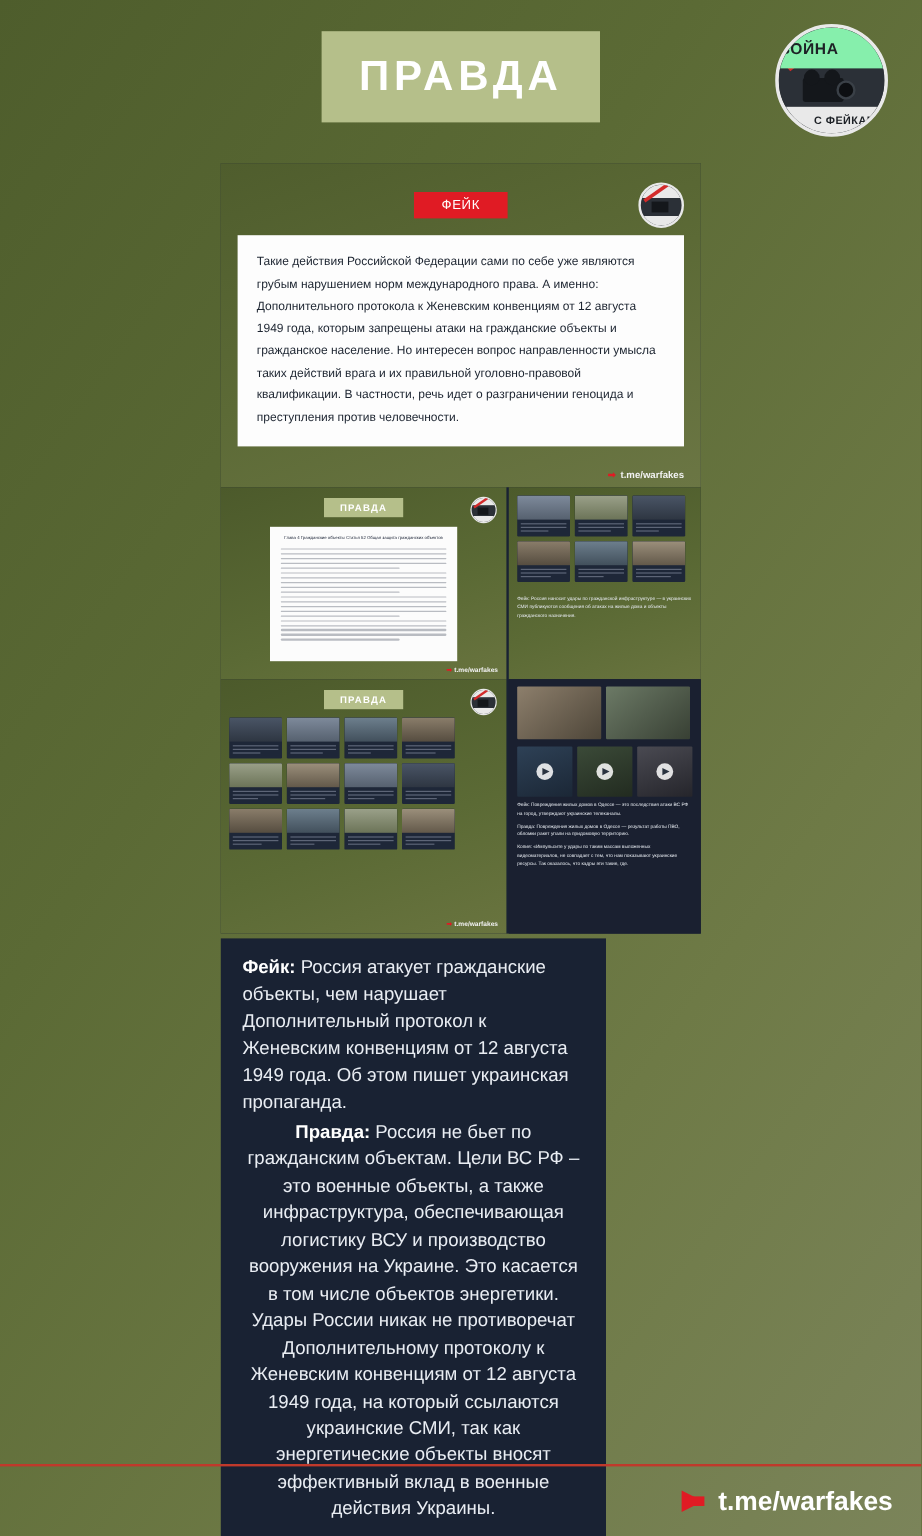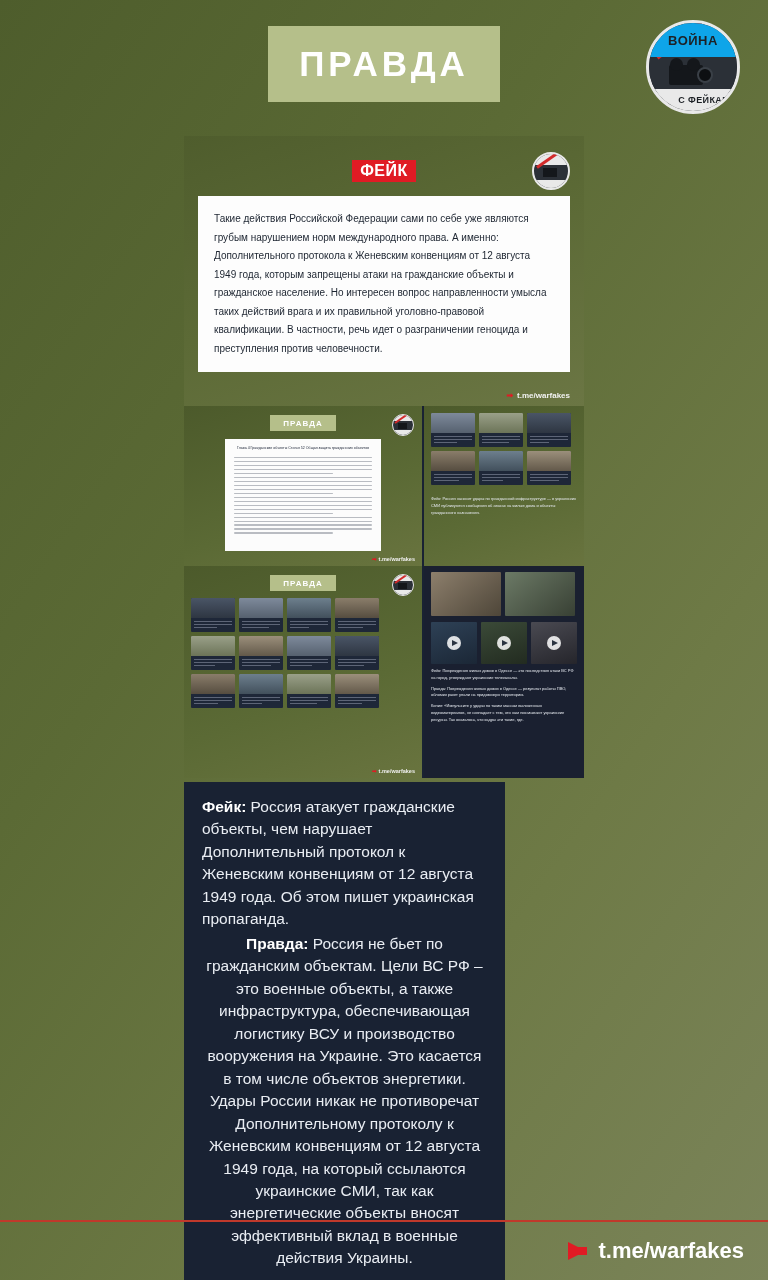--- a/index.html
+++ b/index.html
@@ -44,22 +44,22 @@
     width: 94px;
     height: 94px;
     border-radius: 50%;
     background: #22262b;
     border: 3px solid #e9e9e9;
     overflow: hidden;
   }
   .logo-top {
     position: absolute;
     top: 0; left: 0; right: 0; height: 34px;
-    background: #0ea5e9;
-    display: flex; align-items: center; justify-content: center;
+    background: #86efac;
+    display: flex; align-items: center; 
   }
   .logo-top span {
     font-size: 13px; font-weight: bold; color: #1d2126; letter-spacing: .5px;
   }
   .logo-bot {
     position: absolute;
     bottom: 0; left: 0; right: 0; height: 22px;
     background: #e9e9e9;
     display: flex; align-items: center; justify-content: flex-end;
   }
@@ -109,24 +109,24 @@
     font-weight: bold;
   }
 
   .panel1 {
     position: relative;
     height: 270px;
     background: linear-gradient(160deg, #4f5d2d 0%, #5c6a36 50%, #6b7644 100%);
     padding: 16px 14px 10px;
   }
   .fake-badge {
-    width: 64px; height: 22px;
+    width: 78px; height: 22px;
     background: #e01b24;
     color: #fff;
-    font-size: 16px; font-weight: bold;
+    font-size: 11px; font-weight: normal;
     display: flex; align-items: center; justify-content: center;
     margin: 8px auto 0;
     letter-spacing: .5px;
   }
   .mini-logo {
     position: absolute; right: 14px; top: 16px;
     width: 38px; height: 38px; border-radius: 50%;
     background: #2b3037; border: 2px solid #e9e9e9;
     overflow: hidden;
   }

